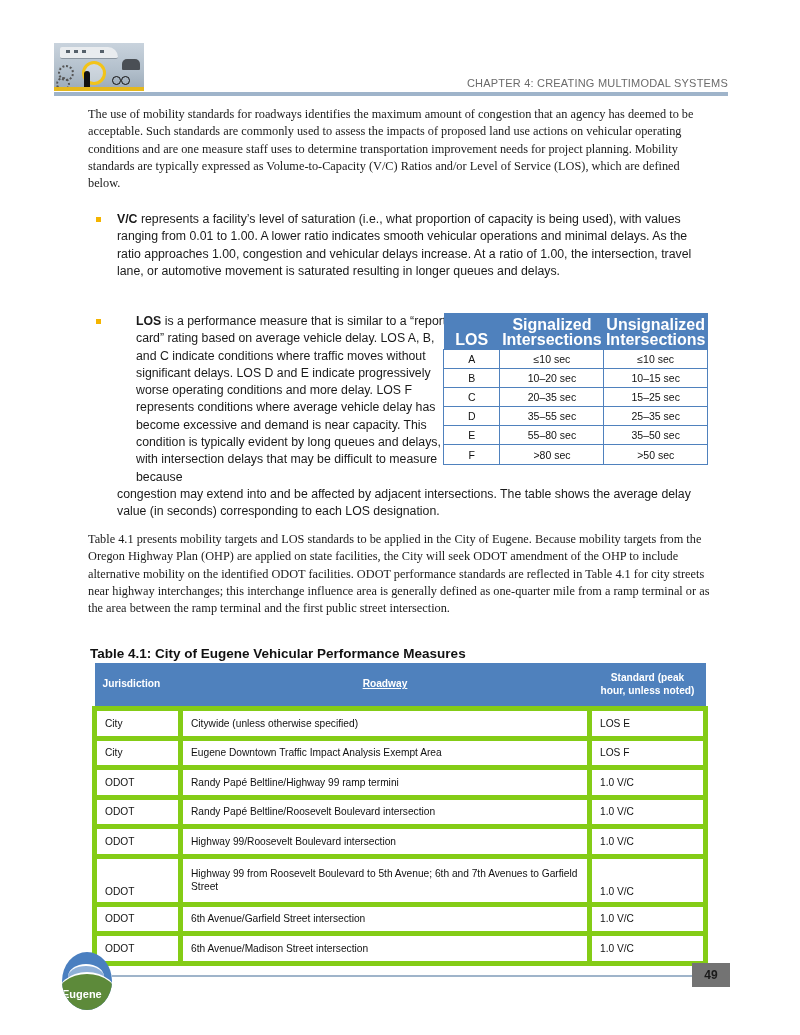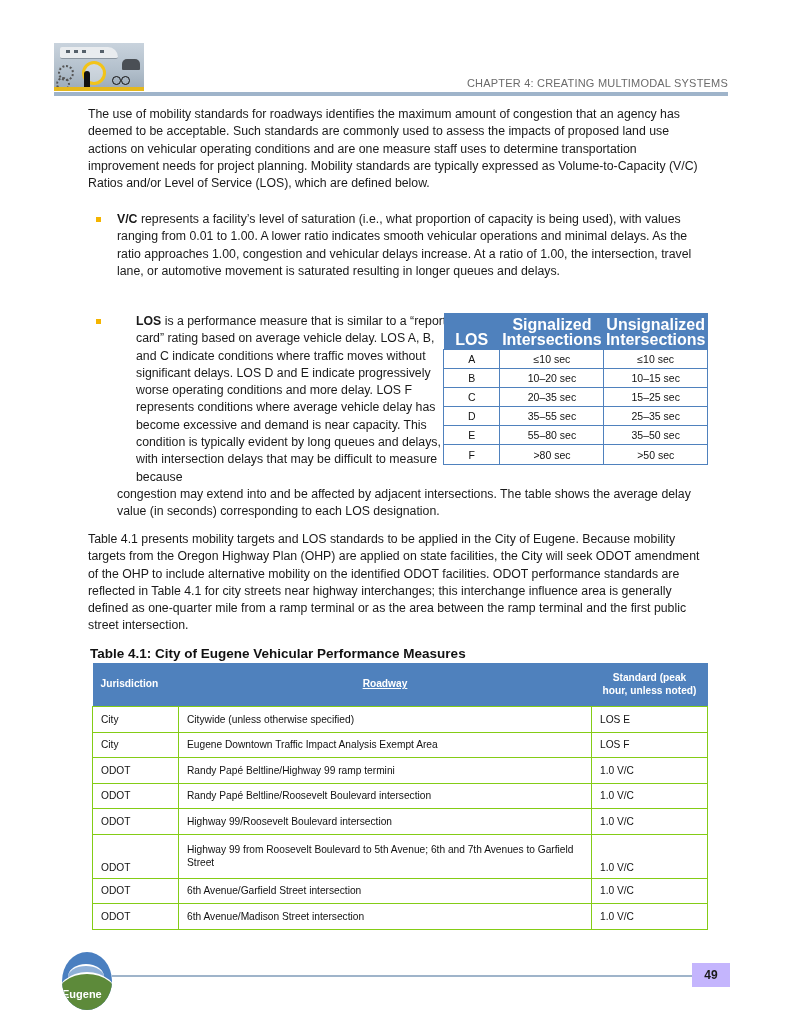--- a/index.html
+++ b/index.html
@@ -13,21 +13,21 @@
   .header-img .gear2 { position: absolute; left: 2px; top: 34px; width: 10px; height: 10px; border-radius: 50%; border: 2px dotted #555; }
   .header-img .car { position: absolute; right: 4px; top: 16px; width: 18px; height: 11px; background: #4a4f55; border-radius: 5px 5px 1px 1px; }
   .header-img .person { position: absolute; left: 30px; top: 28px; width: 6px; height: 16px; background: #111; border-radius: 3px 3px 0 0; }
   .header-img .bike { position: absolute; left: 58px; top: 34px; width: 18px; height: 8px; }
   .header-img .bike b { position: absolute; bottom: 0; width: 7px; height: 7px; border: 1.5px solid #111; border-radius: 50%; }
   .header-img .ground { position: absolute; left: 0; bottom: 0; width: 100%; height: 4px; background: #e5b81c; }
 
   .chapter-title { position: absolute; right: 72px; top: 77px; font-size: 11px; color: #6b6b6b; letter-spacing: 0.2px; }
   .header-rule { position: absolute; left: 54px; right: 72px; top: 92px; height: 4px; background: #9fb4ca; }
 
-  .content { position: absolute; left: 88px; width: 622px; font-family: Liberation Sans, sans-serif; font-size: 12.3px; line-height: 17.3px; color: #1a1a1a; }
+  .content { position: absolute; left: 88px; width: 622px; font-family: Liberation Serif, serif; font-size: 12.3px; line-height: 17.3px; color: #1a1a1a; }
   .p1 { top: 106px; }
   .bullet { position: absolute; left: 96px; width: 612px; font-size: 12.3px; line-height: 17.3px; }
   .bullet .sq { position: absolute; left: 0; top: 6px; width: 5px; height: 5px; background: #f4b400; }
   .bullet .txt { margin-left: 21px; display: block; }
   .b1 { top: 211px; }
   .b2 { top: 313px; }
   .b2 .txt { width: 320px; margin-left: 40px; }
   .b2-cont { position: absolute; left: 117px; top: 486px; width: 596px; font-size: 12.3px; line-height: 17.3px; }
   .p2 { top: 531px; }
   .txt b { font-weight: bold; }
@@ -36,26 +36,26 @@
   .los-table th { background: #4f81bd; color: #fff; font-weight: bold; font-size: 16px; line-height: 15px; padding: 4px 2px 2px; vertical-align: bottom; text-align: center; }
   .los-table td { border: 1px solid #4f81bd; text-align: center; height: 18px; padding: 0; color: #111; }
   .los-table tr:last-child td { height: 19px; }
 
   .t41-title { position: absolute; left: 90px; top: 646px; font-size: 13.5px; font-weight: bold; color: #111; }
   .t41 { position: absolute; left: 92px; top: 663px; width: 616px; border-collapse: collapse; font-size: 10.2px; }
   .t41 th { background: #4f81bd; color: #fff; font-weight: bold; height: 43px; padding: 0 8px; font-size: 10.2px; line-height: 12.5px; }
   .t41 th.c1 { text-align: left; width: 70px; margin-left: 45px; }
   .t41 th.c2 { text-align: center; text-decoration: underline; }
   .t41 th.c3 { width: 100px; }
-  .t41 td { border: 1px solid #84cc16; padding: 0 8px; height: 24.5px; vertical-align: middle; color: #111; }
+  .t41 td { border: 5px solid #84cc16; padding: 0 8px; height: 24.5px; vertical-align: middle; color: #111; }
   .t41 td.tall { height: 38px; vertical-align: bottom; padding-bottom: 5px; }
   .t41 tr.tallrow td.c2 { vertical-align: middle; padding-bottom: 0; line-height: 13px; }
 
   .footer-rule { position: absolute; left: 112px; right: 90px; top: 975px; height: 2px; background: #9fb4ca; }
-  .page-box { position: absolute; left: 692px; top: 963px; width: 38px; height: 24px; background: #c4b5fd; color: #1a1a1a; font-weight: bold; font-size: 12px; line-height: 24px; text-align: center; }
+  .page-box { position: absolute; left: 692px; top: 963px; width: 38px; height: 24px; background: #737373; color: #1a1a1a; font-weight: bold; font-size: 12px; line-height: 24px; text-align: center; }
   .logo { position: absolute; left: 62px; top: 952px; width: 50px; height: 58px; border-radius: 50%; overflow: hidden; background: #4a7fc0; }
   .logo .hill { position: absolute; left: -6px; top: 20px; width: 62px; height: 50px; background: #5d8a3a; border-radius: 50% 50% 0 0; border-top: 2px solid #fff; }
   .logo .hill2 { position: absolute; left: 6px; top: 12px; width: 36px; height: 24px; background: #8fb0d8; border-radius: 50% 50% 0 0; border-top: 2px solid #fff; }
   .logo .word { position: absolute; left: 0; width: 100%; top: 36px; text-align: left; color: #fff; font-size: 11px; font-weight: bold; font-family: "Liberation Sans", sans-serif; }
 </style>
 </head>
 <body>
 
 <div class="header-img">
   <div class="train">

